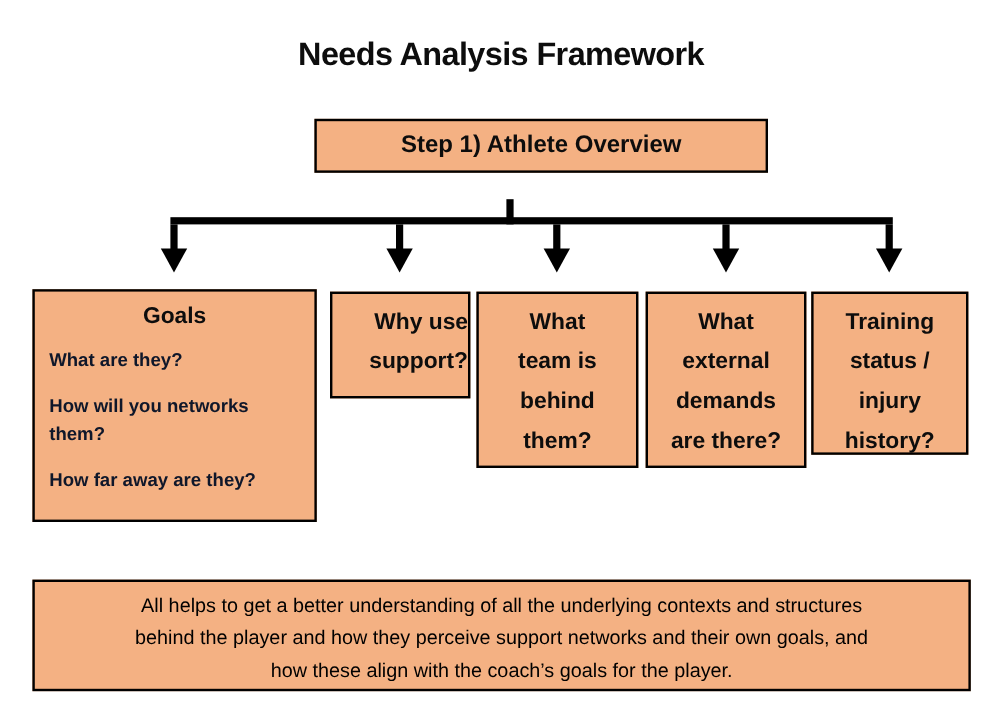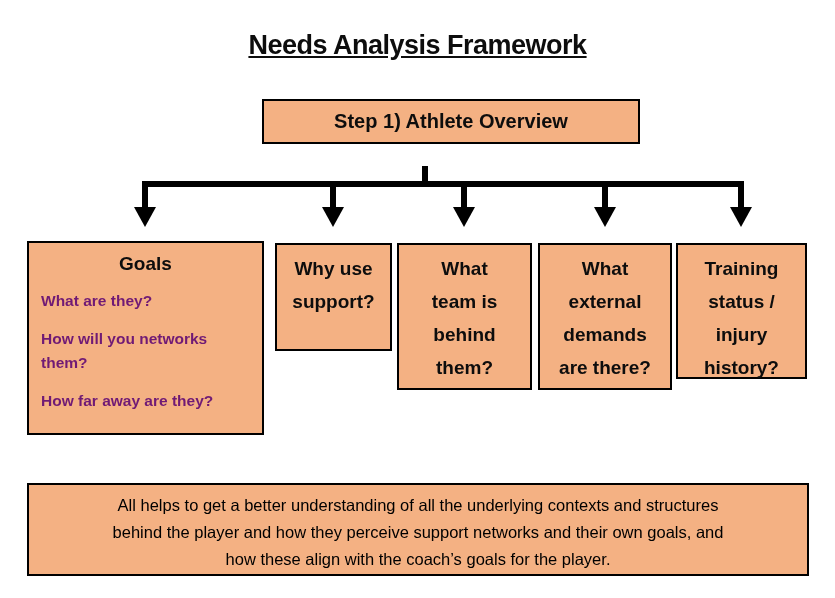--- a/index.html
+++ b/index.html
@@ -15,21 +15,20 @@
     position:relative;
     width:835px;height:598px;
     background:var(--bg);
     overflow:hidden;
   }
   .title{
     position:absolute;left:0;top:30px;width:835px;
     text-align:center;
     font-size:27px;font-weight:bold;color:#0d0d0d;
     letter-spacing:-0.5px;
-    text-decoration:underline;
   }
   .obox{
     position:absolute;
     background:var(--box-fill);
     border:2px solid var(--box-border);
   }
   .step-box{
     left:262px;top:99px;width:378px;height:45px;
     display:flex;align-items:center;justify-content:center;
     font-size:20px;font-weight:bold;color:#0d0d0d;
@@ -45,31 +44,31 @@
     border-right:11px solid transparent;
     border-top:20px solid #000;
   }
   
   .goals-box{left:27px;top:241px;width:237px;height:194px;padding:8px 12px;}
   .goals-heading{
     text-align:center;font-size:19px;font-weight:bold;color:#0d0d0d;
     margin-top:2px;margin-bottom:14px;
   }
   .goals-item{
-    font-size:15.5px;font-weight:bold;color:#701a75;
+    font-size:15.5px;font-weight:bold;color:#0f172a;
     line-height:1.55;margin-bottom:14px;
   }
   .branch-box{
     padding-top:7px;
     text-align:center;
     font-size:19px;font-weight:bold;color:#0d0d0d;
     line-height:33px;
     white-space:pre-line;
   }
-  .box-why{left:275px;top:243px;width:117px;height:108px;}
+  .box-why{left:275px;top:243px;width:117px;height:89px;text-align:right;}
   .box-team{left:397px;top:243px;width:135px;height:147px;}
   .box-external{left:538px;top:243px;width:134px;height:147px;}
   .box-training{left:676px;top:243px;width:131px;height:136px;}
   
   .summary-box{
     left:27px;top:483px;width:782px;height:93px;
     padding-top:7px;
     text-align:center;
     font-size:16.5px;font-weight:normal;color:#000000;
     line-height:27px;

